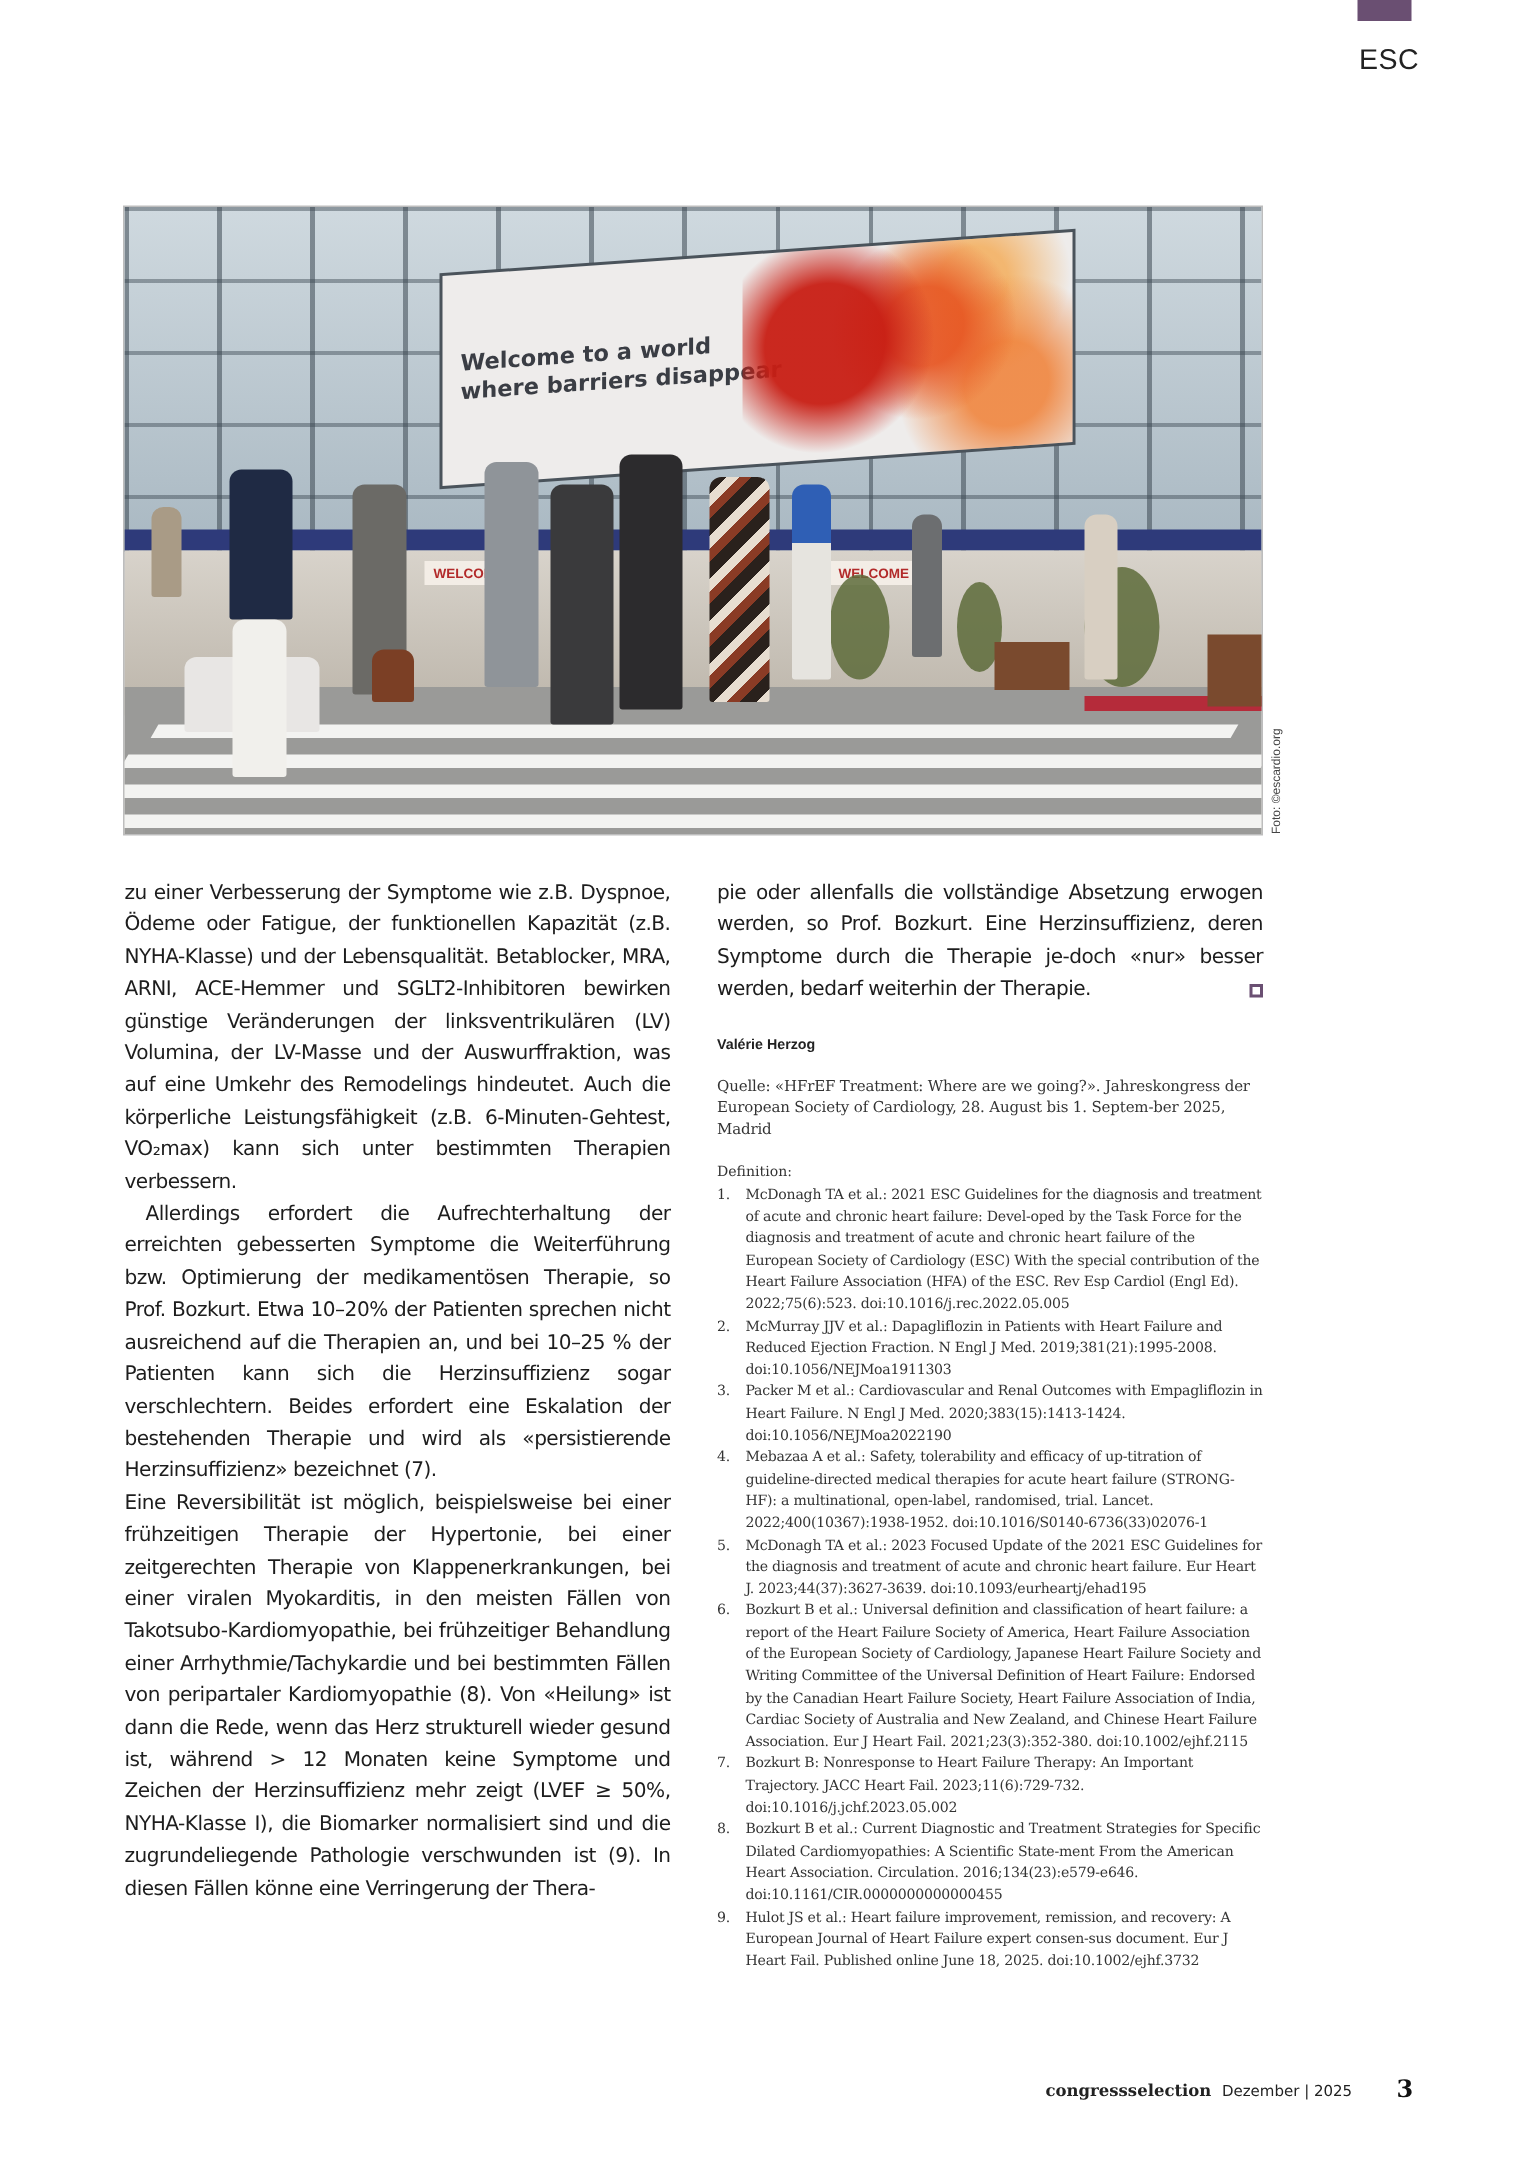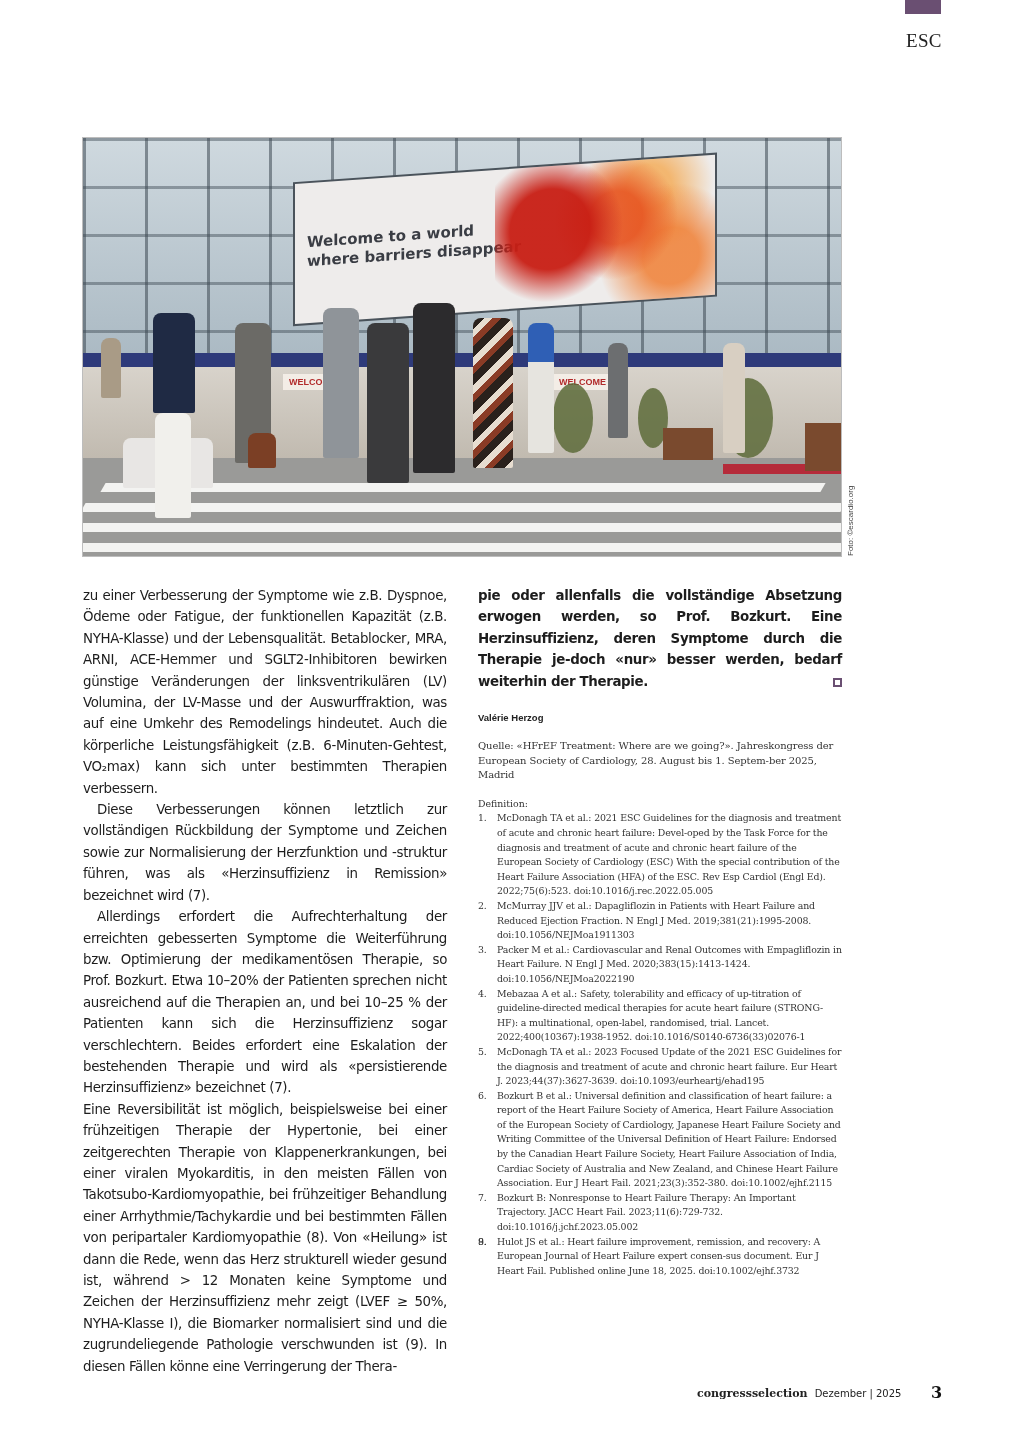--- a/index.html
+++ b/index.html
@@ -1,19 +1,19 @@
 <!DOCTYPE html>
 <html><head>
 <meta charset="utf-8">
 <style>
   html, body { margin: 0; padding: 0; background: #ffffff; }
   body { width: 1024px; height: 1448px; position: relative; overflow: hidden; font-family: "Liberation Sans", sans-serif; color: #1e1e1e; }
 
   .tab-mark { position: absolute; left: 905px; top: 0; width: 36px; height: 14px; background: #6a4f72; }
-  .section-label { position: absolute; left: 906px; top: 30px; font-family: Liberation Serif, serif; font-size: 19px; color: #222; letter-spacing: 0.3px; }
+  .section-label { position: absolute; left: 906px; top: 30px; font-family: Liberation Sans, sans-serif; font-size: 19px; color: #222; letter-spacing: 0.3px; }
 
   
   .photo { position: absolute; left: 82px; top: 137px; width: 760px; height: 420px; overflow: hidden; border: 1px solid #bdbdbd; box-sizing: border-box;
     background: linear-gradient(180deg, #b9c6cf 0%, #9fb0bb 30%, #8b8f94 55%, #a3a3a1 63%, #b5b3ae 100%); }
   .photo .glass { position: absolute; left: 0; top: 0; right: 0; height: 230px;
     background:
       repeating-linear-gradient(90deg, rgba(60,72,82,0.55) 0 3px, transparent 3px 62px),
       repeating-linear-gradient(180deg, rgba(60,72,82,0.45) 0 3px, transparent 3px 48px),
       linear-gradient(180deg, #cfd9df 0%, #a9b8c2 100%); }
   .photo .billboard { position: absolute; left: 212px; top: 46px; width: 420px; height: 140px; background: #eeeceb; transform: skewY(-4deg); transform-origin: left top; box-shadow: 0 0 0 2px #4a535b; }
@@ -36,21 +36,21 @@
   .photo-credit { position: absolute; left: 846px; top: 478px; width: 80px; height: 12px; transform: rotate(-90deg); transform-origin: left top; font-size: 8px; color: #444; white-space: nowrap; top: 556px; }
 
   
   .col { position: absolute; font-family: "DejaVu Sans", sans-serif; }
   .col-left { left: 83px; top: 585px; width: 364px; font-size: 13.4px; line-height: 21.4px; letter-spacing: -0.35px; text-align: justify; color: #1d1d1d; }
   .col-left p { margin: 0; }
   .col-left p.indent { text-indent: 14px; }
   .col-left h2 { margin: 21px 0 0 0; font-size: 14.2px; font-weight: bold; line-height: 22px; letter-spacing: -0.2px; text-align: left; }
 
   .col-right { left: 478px; top: 585px; width: 364px; }
-  .col-right .cont { font-size: 13.4px; line-height: 21.4px; letter-spacing: -0.35px; text-align: justify; color: #1d1d1d; margin: 0; font-weight: bold; }
+  .col-right .cont { font-size: 13.4px; line-height: 21.4px; letter-spacing: -0.35px; text-align: justify; color: #1d1d1d; margin: 0; }
   .end-mark { display: inline-block; width: 9px; height: 9px; border: 2px solid #6a4f72; box-sizing: border-box; float: right; margin-top: 7px; }
   .author { margin: 20px 0 0 0; font-family: Liberation Sans, sans-serif; font-weight: bold; font-size: 9.5px; color: #222; }
   .source { margin: 16px 0 0 0; font-family: "DejaVu Serif", serif; font-size: 10px; line-height: 14.6px; color: #333; letter-spacing: -0.1px; }
   .refs-title { margin: 14px 0 0 0; font-family: "DejaVu Serif", serif; font-size: 9.4px; line-height: 14.6px; color: #333; }
   .refs { list-style: none; margin: 0; padding: 0; font-family: "DejaVu Serif", serif; font-size: 9.4px; line-height: 14.6px; color: #333; letter-spacing: -0.15px; }
   .refs li { position: relative; padding-left: 19px; }
   .refs li .num { position: absolute; left: 0; top: 0; }
 
   
   .footer { position: absolute; left: 697px; top: 1387px; font-size: 11px; color: #222; white-space: nowrap; }
@@ -99,39 +99,38 @@
   <div class="person" style="left:330px;top:165px;width:42px;height:170px;background:#2c2b2d;"></div>
   <div class="person" style="left:390px;top:180px;width:40px;height:150px;background:repeating-linear-gradient(135deg,#2a211c 0 8px,#e7ddd0 8px 14px,#8a3b25 14px 20px);"></div>
   <div class="person" style="left:445px;top:185px;width:26px;height:130px;background:linear-gradient(180deg,#2f5fb5 0 30%,#e6e4df 30%);"></div>
   <div class="person" style="left:525px;top:205px;width:20px;height:95px;background:#6c6e70;"></div>
   <div class="person" style="left:640px;top:205px;width:22px;height:110px;background:#d8cfc2;"></div>
 </div>
 <div class="photo-credit">Foto: ©escardio.org</div>
 
 <div class="col col-left">
   <p>zu einer Verbesserung der Symptome wie z.B. Dyspnoe, Ödeme oder Fatigue, der funktionellen Kapazität (z.B. NYHA-Klasse) und der Lebensqualität. Betablocker, MRA, ARNI, ACE-Hemmer und SGLT2-Inhibitoren bewirken günstige Veränderungen der linksventrikulären (LV) Volumina, der LV-Masse und der Auswurffraktion, was auf eine Umkehr des Remodelings hindeutet. Auch die körperliche Leistungsfähigkeit (z.B. 6-Minuten-Gehtest, VO₂max) kann sich unter bestimmten Therapien verbessern.</p>
-  <p class="indent">Diese Verbesserungen können letztlich zur vollständigen Rückbildung der Symptome und Zeichen sowie zur Normalisierung der Herzfunktion und -struktur führen, was als «Herzinsuffizienz in Remission» bezeichnet wird (7).</p>
   <p class="indent">Allerdings erfordert die Aufrechterhaltung der erreichten gebesserten Symptome die Weiterführung bzw. Optimierung der medikamentösen Therapie, so Prof. Bozkurt. Etwa 10–20% der Patienten sprechen nicht ausreichend auf die Therapien an, und bei 10–25 % der Patienten kann sich die Herzinsuffizienz sogar verschlechtern. Beides erfordert eine Eskalation der bestehenden Therapie und wird als «persistierende Herzinsuffizienz» bezeichnet (7).</p>
   <p>Eine Reversibilität ist möglich, beispielsweise bei einer frühzeitigen Therapie der Hypertonie, bei einer zeitgerechten Therapie von Klappenerkrankungen, bei einer viralen Myokarditis, in den meisten Fällen von Takotsubo-Kardiomyopathie, bei frühzeitiger Behandlung einer Arrhythmie/Tachykardie und bei bestimmten Fällen von peripartaler Kardiomyopathie (8). Von «Heilung» ist dann die Rede, wenn das Herz strukturell wieder gesund ist, während &gt; 12 Monaten keine Symptome und Zeichen der Herzinsuffizienz mehr zeigt (LVEF ≥ 50%, NYHA-Klasse I), die Biomarker normalisiert sind und die zugrundeliegende Pathologie verschwunden ist (9). In diesen Fällen könne eine Verringerung der Thera-</p>
 </div>
 
 <div class="col col-right">
   <p class="cont"><span>pie oder allenfalls die vollständige Absetzung erwogen werden, so Prof. Bozkurt. Eine Herzinsuffizienz, deren Symptome durch die Therapie je-doch «nur» besser werden, bedarf weiterhin der Therapie.</span><span class="end-mark"></span></p>
   <p class="author">Valérie Herzog</p>
   <p class="source">Quelle: «HFrEF Treatment: Where are we going?». Jahreskongress der European Society of Cardiology, 28. August bis 1. Septem-ber 2025, Madrid</p>
   <p class="refs-title">Definition:</p>
   <ol class="refs">
     <li><span class="num">1.</span><span>McDonagh TA et al.: 2021 ESC Guidelines for the diagnosis and treatment of acute and chronic heart failure: Devel-oped by the Task Force for the diagnosis and treatment of acute and chronic heart failure of the European Society of Cardiology (ESC) With the special contribution of the Heart Failure Association (HFA) of the ESC. Rev Esp Cardiol (Engl Ed). 2022;75(6):523. doi:10.1016/j.rec.2022.05.005</span></li>
     <li><span class="num">2.</span><span>McMurray JJV et al.: Dapagliflozin in Patients with Heart Failure and Reduced Ejection Fraction. N Engl J Med. 2019;381(21):1995-2008. doi:10.1056/NEJMoa1911303</span></li>
     <li><span class="num">3.</span><span>Packer M et al.: Cardiovascular and Renal Outcomes with Empagliflozin in Heart Failure. N Engl J Med. 2020;383(15):1413-1424. doi:10.1056/NEJMoa2022190</span></li>
     <li><span class="num">4.</span><span>Mebazaa A et al.: Safety, tolerability and efficacy of up-titration of guideline-directed medical therapies for acute heart failure (STRONG-HF): a multinational, open-label, randomised, trial. Lancet. 2022;400(10367):1938-1952. doi:10.1016/S0140-6736(33)02076-1</span></li>
     <li><span class="num">5.</span><span>McDonagh TA et al.: 2023 Focused Update of the 2021 ESC Guidelines for the diagnosis and treatment of acute and chronic heart failure. Eur Heart J. 2023;44(37):3627-3639. doi:10.1093/eurheartj/ehad195</span></li>
     <li><span class="num">6.</span><span>Bozkurt B et al.: Universal definition and classification of heart failure: a report of the Heart Failure Society of America, Heart Failure Association of the European Society of Cardiology, Japanese Heart Failure Society and Writing Committee of the Universal Definition of Heart Failure: Endorsed by the Canadian Heart Failure Society, Heart Failure Association of India, Cardiac Society of Australia and New Zealand, and Chinese Heart Failure Association. Eur J Heart Fail. 2021;23(3):352-380. doi:10.1002/ejhf.2115</span></li>
     <li><span class="num">7.</span><span>Bozkurt B: Nonresponse to Heart Failure Therapy: An Important Trajectory. JACC Heart Fail. 2023;11(6):729-732. doi:10.1016/j.jchf.2023.05.002</span></li>
-    <li><span class="num">8.</span></li>
+    <li><span class="num">8.</span><span>Bozkurt B et al.: Current Diagnostic and Treatment Strategies for Specific Dilated Cardiomyopathies: A Scientific State-ment From the American Heart Association. Circulation. 2016;134(23):e579-e646. doi:10.1161/CIR.0000000000000455</span></li>
     <li><span class="num">9.</span><span>Hulot JS et al.: Heart failure improvement, remission, and recovery: A European Journal of Heart Failure expert consen-sus document. Eur J Heart Fail. Published online June 18, 2025. doi:10.1002/ejhf.3732</span></li>
   </ol>
 </div>
 
 <div class="footer">
   <span class="brand">congressselection</span>
   <span class="issue">Dezember | 2025</span>
 </div>
 <div class="page-number">3</div>
 

